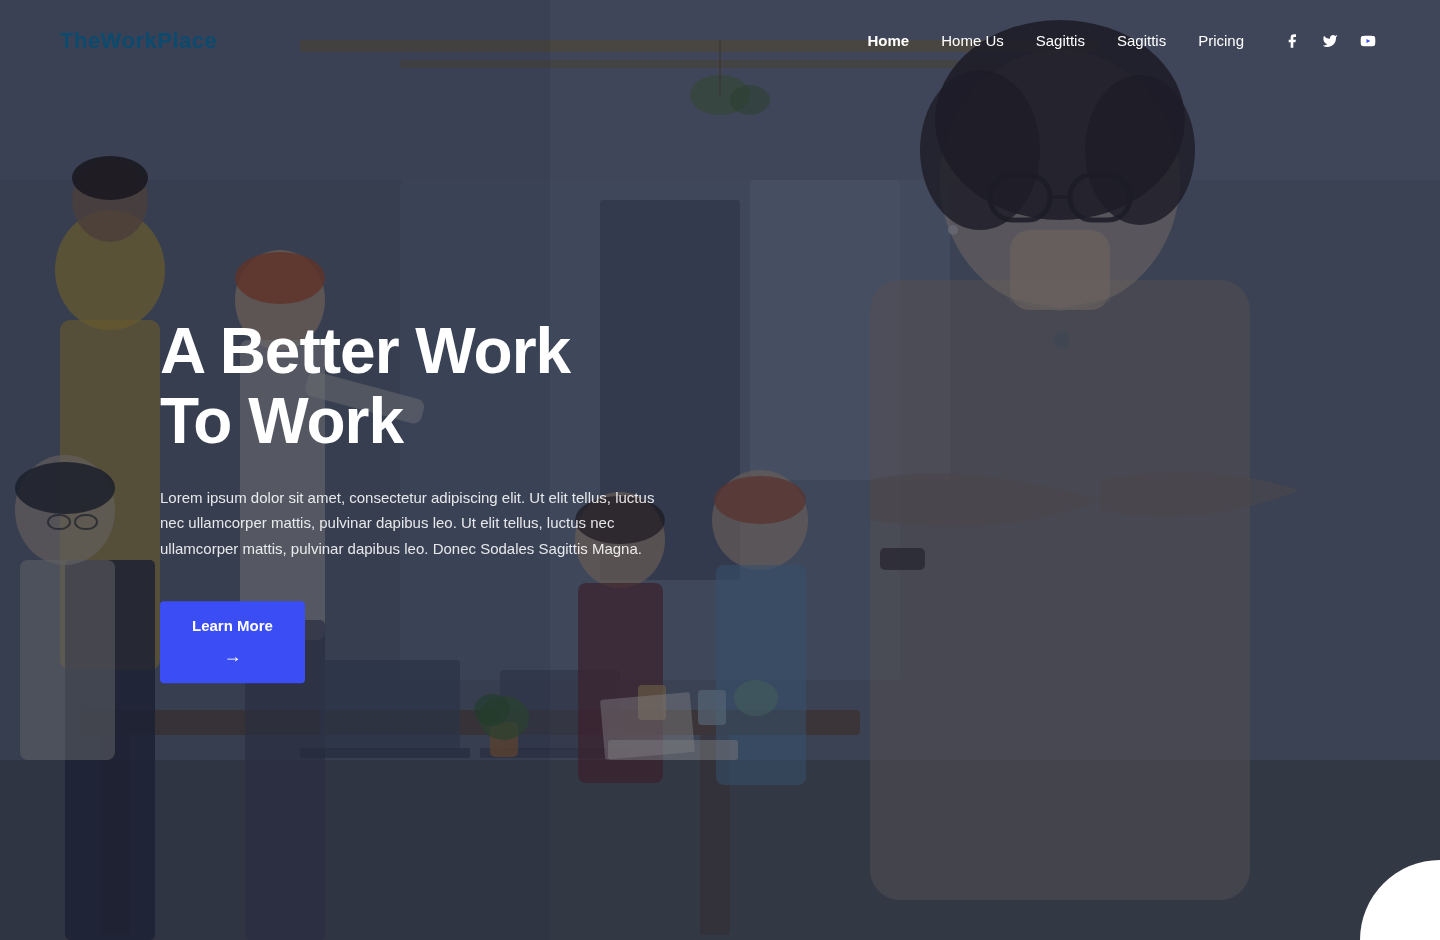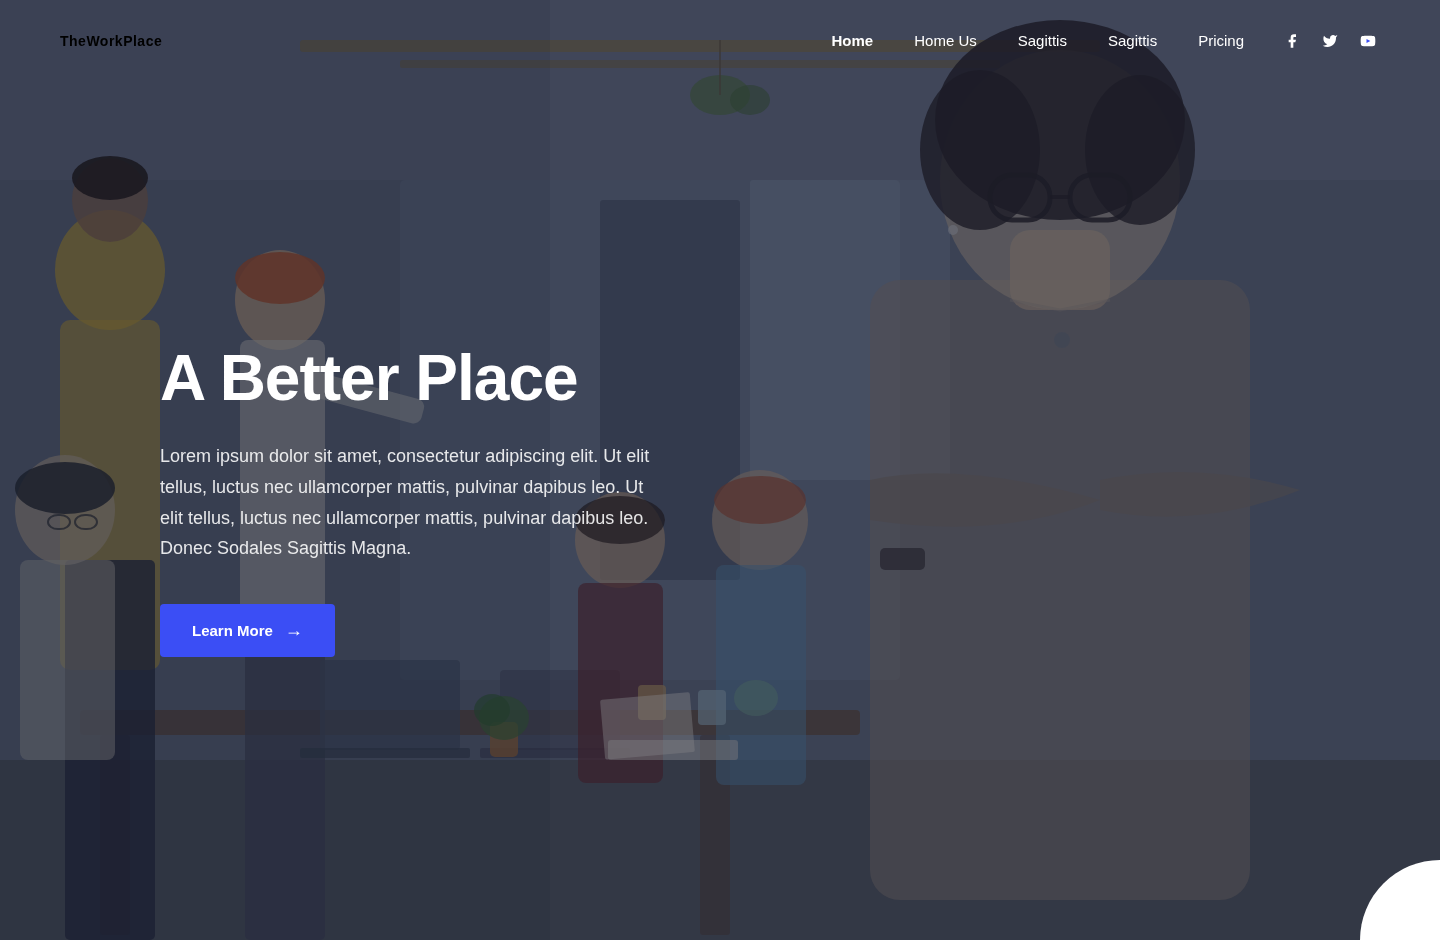--- a/index.html
+++ b/index.html
@@ -39,36 +39,36 @@
       width: 100%;
       height: 82px;
       display: flex;
       align-items: center;
       justify-content: space-between;
       padding: 0 60px;
       z-index: 10;
     }
 
     .nav-logo {
-      font-size: 14px;
+      font-size: 22px;
       font-weight: 700;
-      color: #000000;
+      color: #0c4a6e;
       letter-spacing: 0.5px;
     }
 
     .nav-right {
       display: flex;
       align-items: center;
       gap: 0;
     }
 
     .nav-links {
       display: flex;
       align-items: center;
-      gap: 9px;
+      gap: 0;
       list-style: none;
     }
 
     .nav-links li a {
       color: #ffffff;
       text-decoration: none;
       font-size: 15px;
       font-weight: 400;
       padding: 8px 16px;
       border-radius: 4px;
@@ -111,41 +111,42 @@
     .hero-title {
       font-size: 64px;
       font-weight: 800;
       color: #ffffff;
       line-height: 1.1;
       margin-bottom: 28px;
       letter-spacing: -1px;
     }
 
     .hero-description {
-      font-size: 18px;
+      font-size: 15px;
       color: rgba(255, 255, 255, 0.88);
       line-height: 1.7;
       margin-bottom: 40px;
       max-width: 510px;
     }
 
     .hero-btn {
       display: inline-flex;
       align-items: center;
       gap: 12px;
       background: #3b4ef5;
       color: #ffffff;
       font-size: 15px;
       font-weight: 600;
       padding: 16px 32px;
       border-radius: 4px;
       text-decoration: none;
       border: none;
       cursor: pointer;
       transition: background 0.2s;
+      flex-direction: column;
     }
 
     .btn-arrow {
       font-size: 18px;
       font-weight: 400;
     }
 
     
     .corner-decoration {
       position: absolute;
@@ -326,21 +327,22 @@
             <path d="M22.54 6.42a2.78 2.78 0 0 0-1.94-1.96C18.88 4 12 4 12 4s-6.88 0-8.6.46a2.78 2.78 0 0 0-1.94 1.96A29 29 0 0 0 1 12a29 29 0 0 0 .46 5.58A2.78 2.78 0 0 0 3.4 19.54C5.12 20 12 20 12 20s6.88 0 8.6-.46a2.78 2.78 0 0 0 1.94-1.96A29 29 0 0 0 23 12a29 29 0 0 0-.46-5.58z"></path>
             <polygon points="9.75 15.02 15.5 12 9.75 8.98 9.75 15.02" fill="#3b4ef5"></polygon>
           </svg>
       </a>
     </div>
   </div>
 </nav>
 
 <div class="hero-content">
   <h1 class="hero-title">
-    <span>A Better Place</span><br>
+    <span>A Better Work</span><br>
+    <span>To Work</span>
   </h1>
   <p class="hero-description">Lorem ipsum dolor sit amet, consectetur adipiscing elit. Ut elit tellus, luctus nec ullamcorper mattis, pulvinar dapibus leo. Ut elit tellus, luctus nec ullamcorper mattis, pulvinar dapibus leo. Donec Sodales Sagittis Magna.</p>
   <a href="#" class="hero-btn">
     <span>Learn More</span>
     <span class="btn-arrow">→</span>
   </a>
 </div>
 
 <div class="corner-decoration"></div>
 

